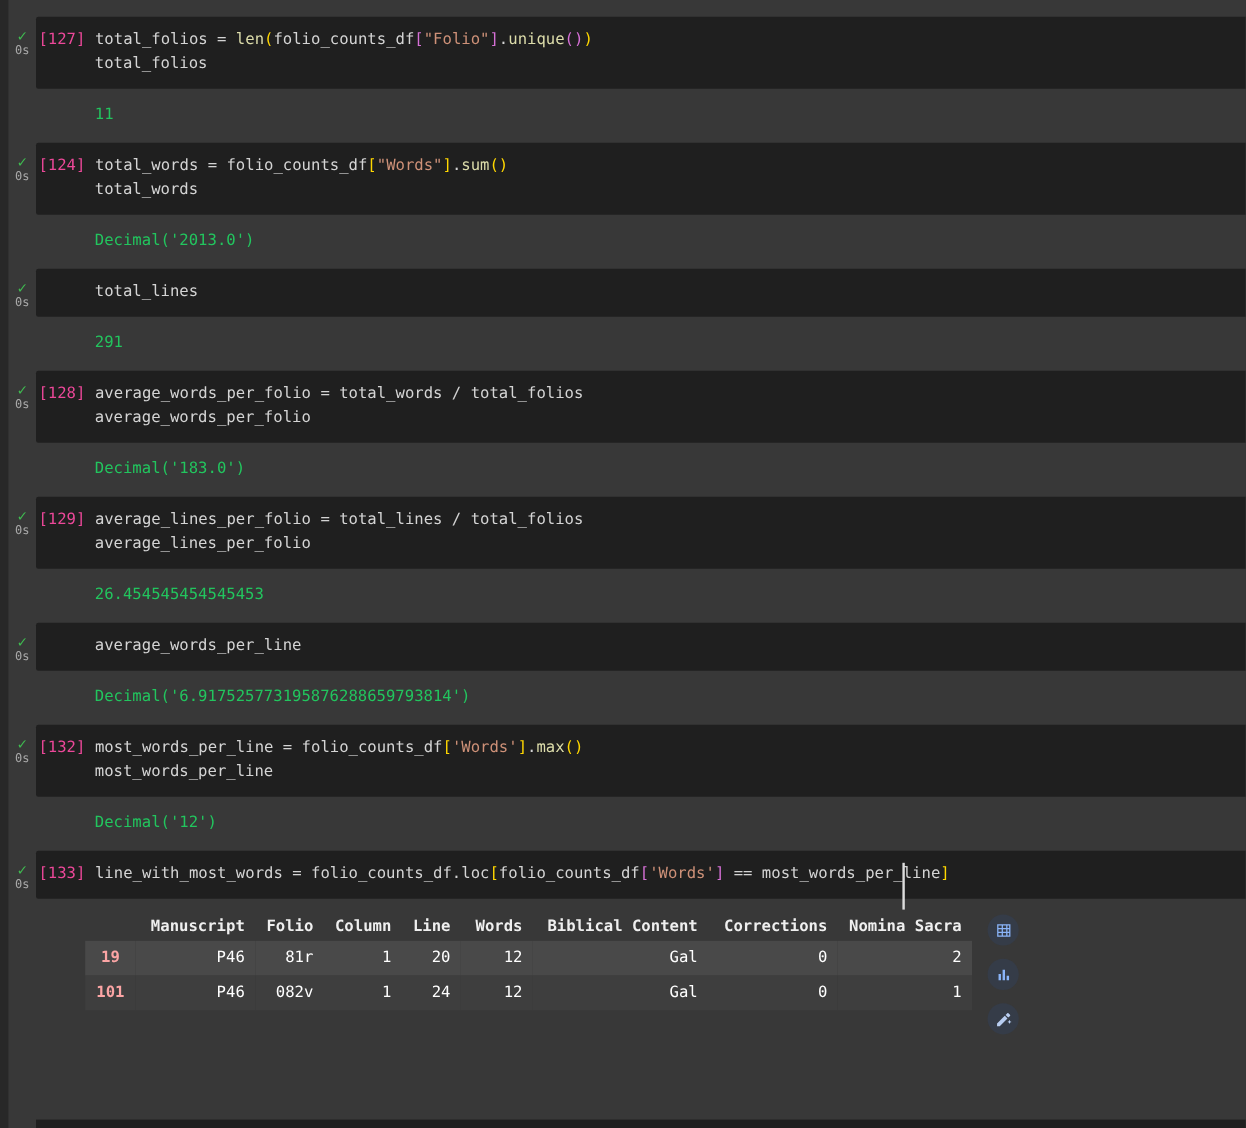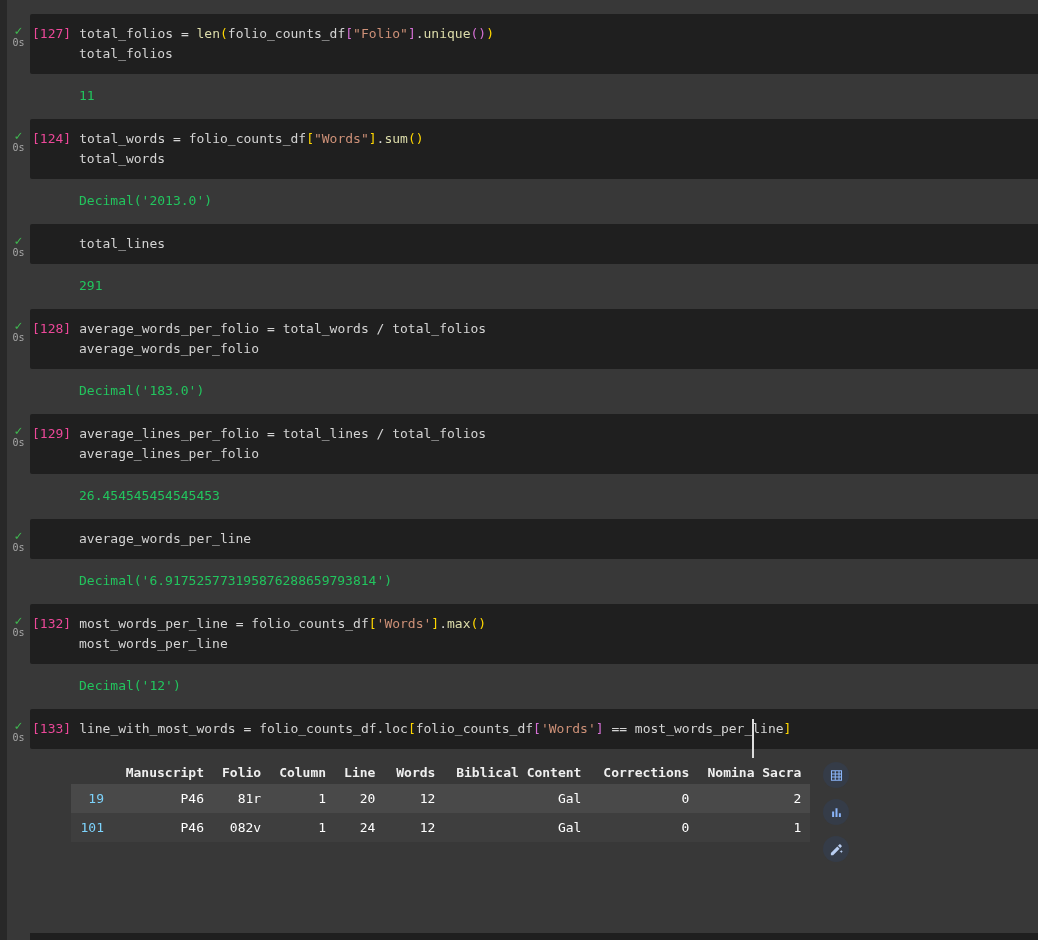--- a/index.html
+++ b/index.html
@@ -27,21 +27,21 @@
   .tok-num{color:#ce9178}
   .tok-b1{color:#ffd700}
   .tok-b2{color:#d670d6}
   .cursor{position:absolute;top:10px;width:1.5px;height:39px;background:#dddddd}
   .output{padding:12px 8px 13px 49px}
   .output-text{line-height:20px;color:#22c55e}
   .df-output{display:flex;align-items:flex-start;padding:12px 8px 10px 41px}
   .df-table{border-collapse:collapse}
   .df-table th{font-weight:bold;color:#efefef;text-align:right;padding:4px 9px;white-space:pre}
   .df-table td{color:#ffffff;text-align:right;padding:7px 9px;white-space:pre}
-  .df-table th.idx,.df-table td.idx{text-align:right;font-weight:normal;color:#7dd3fc}
+  .df-table th.idx,.df-table td.idx{text-align:center;font-weight:bold;color:#fca5a5}
   .df-table tbody tr:nth-child(1){background:#494949}
   .df-table tbody tr:nth-child(2){background:#3e3e3e}
   .df-table th:nth-child(1){min-width:42px}
   .df-table th:nth-child(2){min-width:100px}
   .df-table th:nth-child(3){min-width:52px}
   .df-table th:nth-child(4){min-width:62px}
   .df-table th:nth-child(5){min-width:48px}
   .df-table th:nth-child(6){min-width:60px}
   .df-table th:nth-child(7){min-width:146px}
   .df-table th:nth-child(8){min-width:108px}

